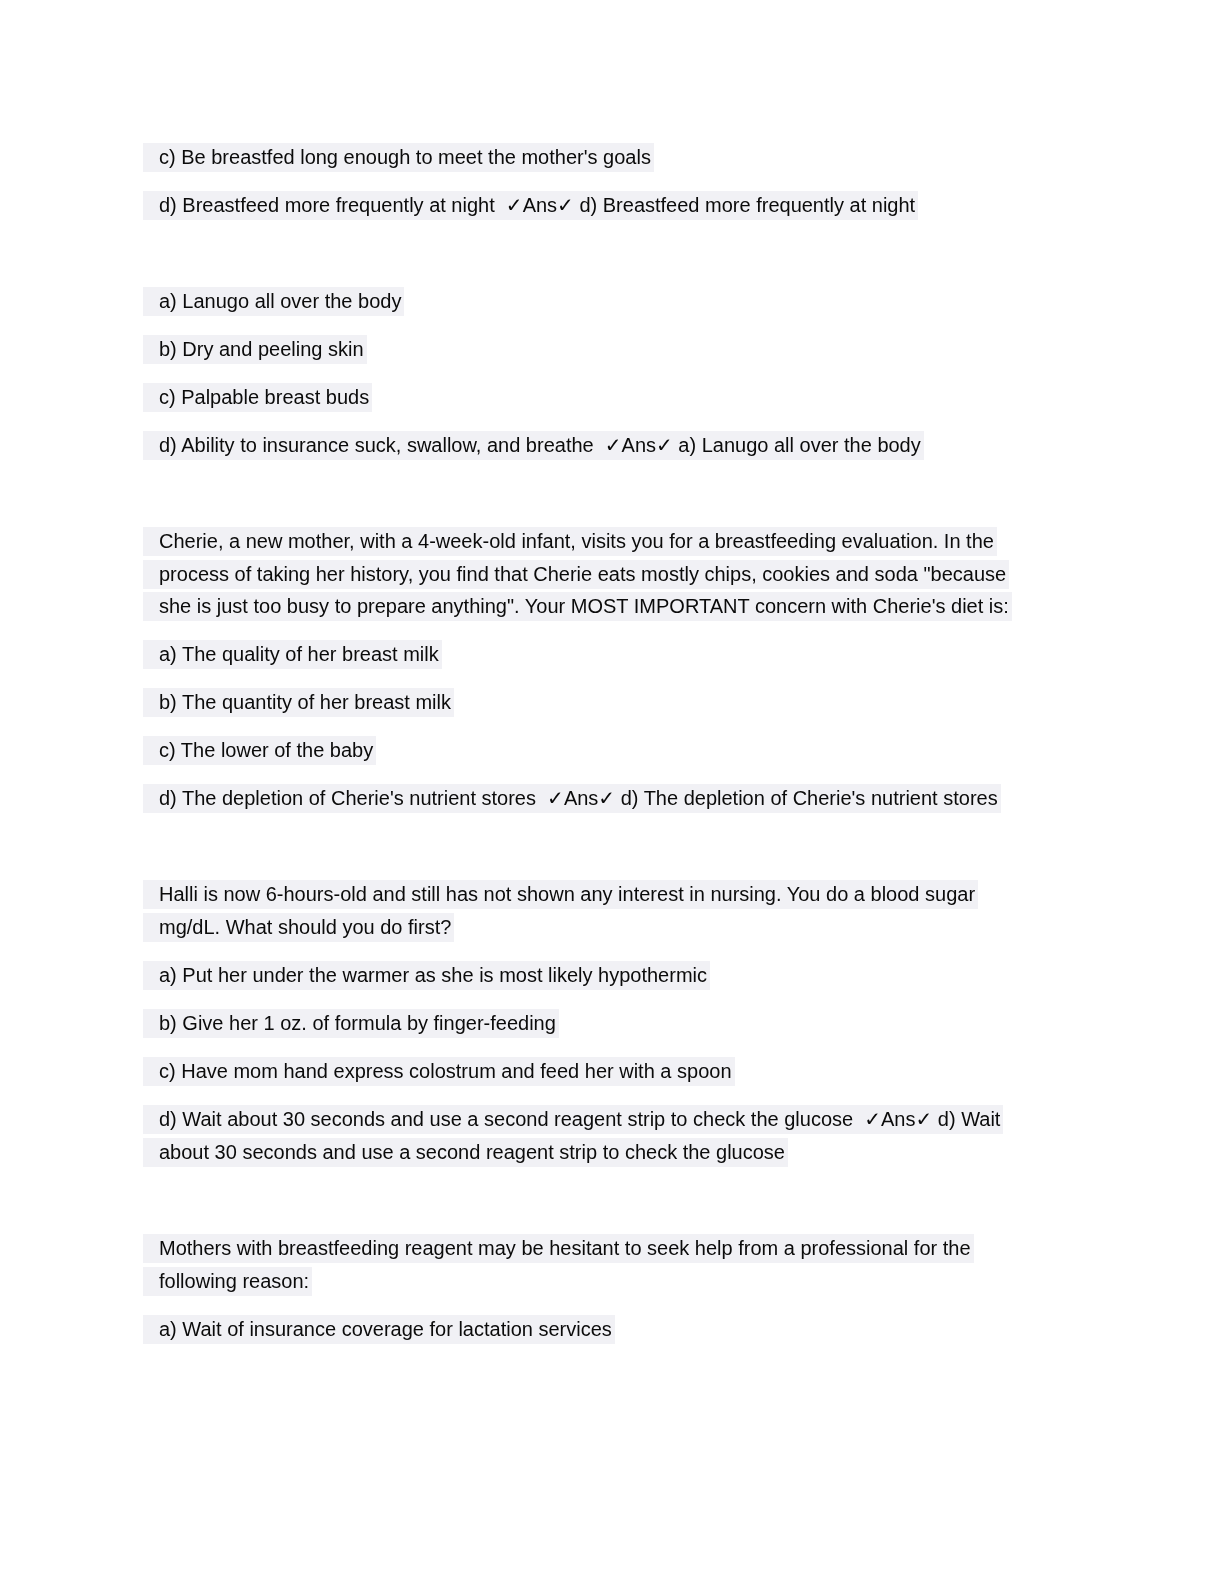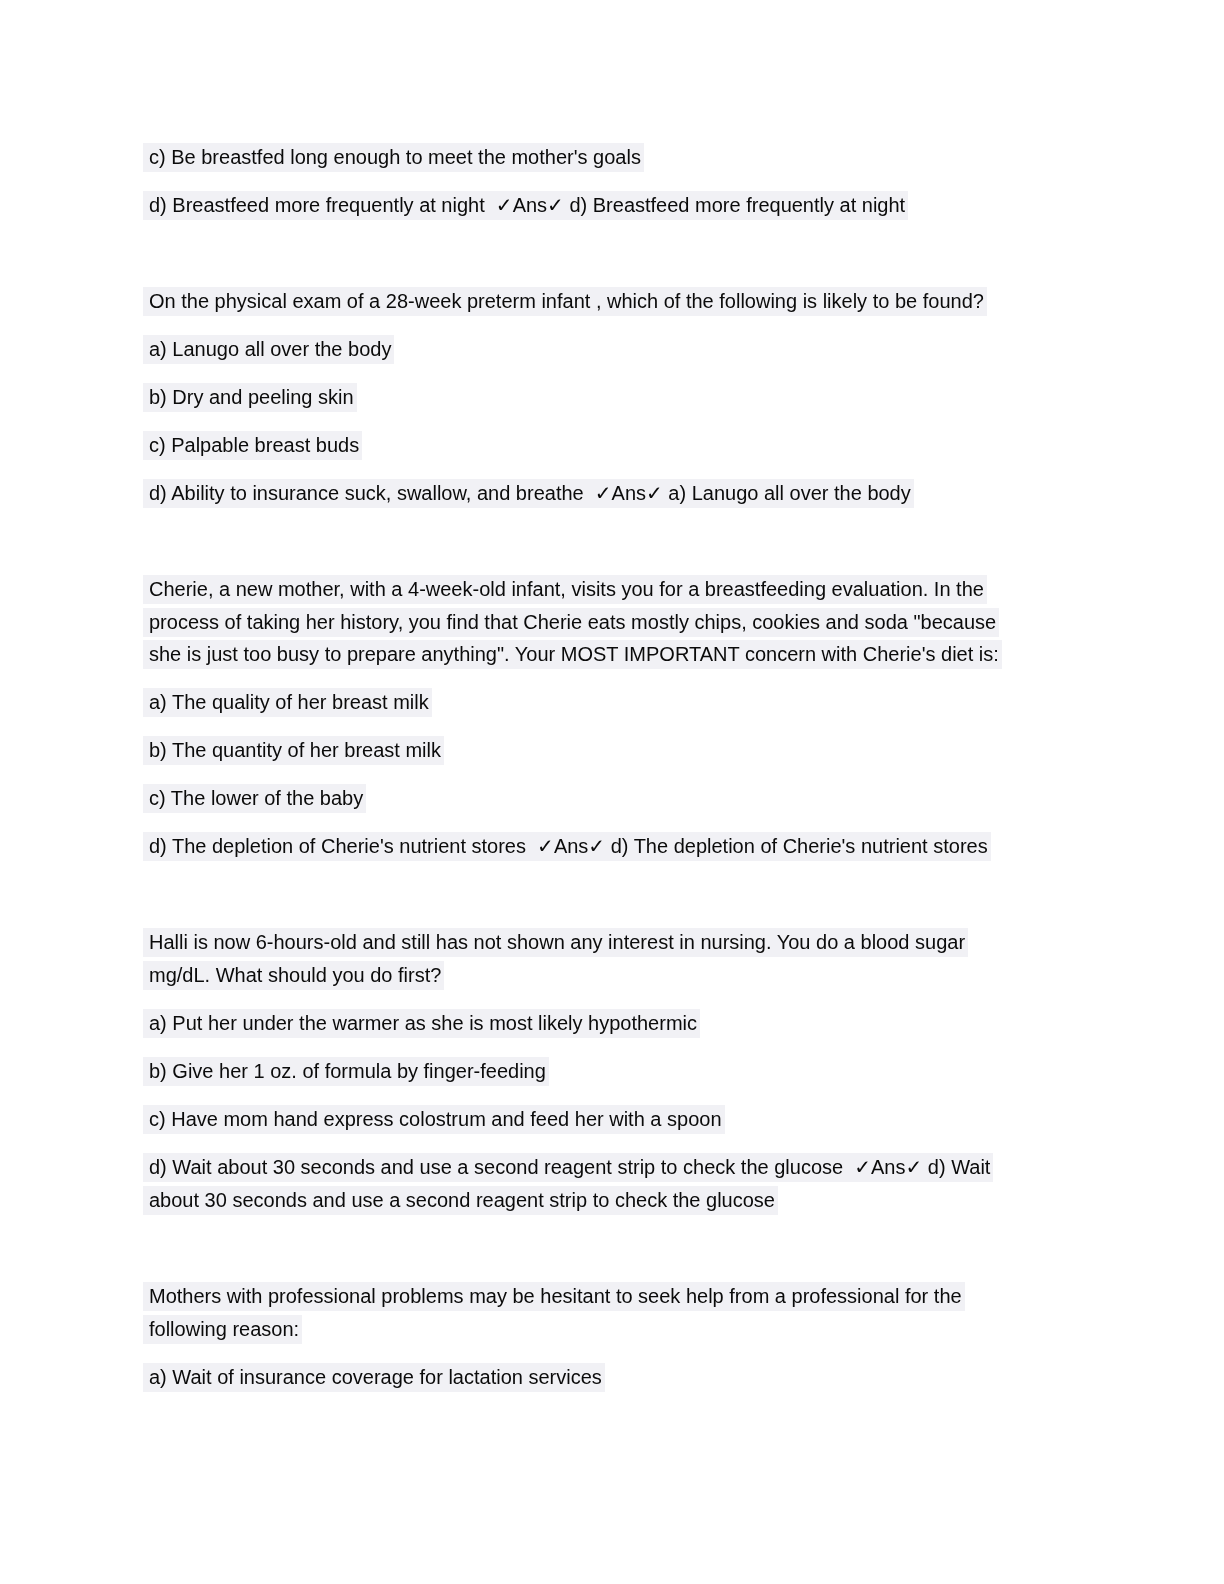--- a/index.html
+++ b/index.html
@@ -20,40 +20,37 @@
     top: 141px;
     right: 60px;
     font-family: "Liberation Sans", "DejaVu Sans", sans-serif;
     font-size: 20px;
     color: #0b0b0b;
   }
   .para { margin: 0 0 15.2px 0; }
   .line { line-height: 32.8px; white-space: pre; }
   .hl {
     background: var(--hl, #f1f1f5);
-    padding: 3px 3px 4px 6px;
+    padding: 3px 3px 4px 16px;
   }
   .gap { height: 32.8px; margin-bottom: 15.2px; }
   .b { font-weight: 700; }
 </style>
 </head>
 <body>
 
 <div class="page" style="background: rgb(255, 255, 255);">
   <div class="content" id="doc" style="color: rgb(11, 11, 11);">
       <div class="para">
         <div class="line"><span class="hl"><span>c) Be breastfed long enough to meet the mother's goals</span></span></div>
       </div>
       <div class="para">
         <div class="line"><span class="hl"><span>d) Breastfeed more frequently at night  </span><span class="b">✓</span><span>Ans</span><span class="b">✓</span><span> d) Breastfeed more frequently at night</span></span></div>
       </div>
       <div class="gap"></div>
-      <div class="para">
-        <div class="line"><span class="hl"><span>On the physical exam of a 28-week preterm infant , which of the following is likely to be found?</span></span></div>
-      </div>
       <div class="para">
         <div class="line"><span class="hl"><span>a) Lanugo all over the body</span></span></div>
       </div>
       <div class="para">
         <div class="line"><span class="hl"><span>b) Dry and peeling skin</span></span></div>
       </div>
       <div class="para">
         <div class="line"><span class="hl"><span>c) Palpable breast buds</span></span></div>
       </div>
       <div class="para">
@@ -90,20 +87,20 @@
       </div>
       <div class="para">
         <div class="line"><span class="hl"><span>c) Have mom hand express colostrum and feed her with a spoon</span></span></div>
       </div>
       <div class="para">
         <div class="line"><span class="hl"><span>d) Wait about 30 seconds and use a second reagent strip to check the glucose  </span><span class="b">✓</span><span>Ans</span><span class="b">✓</span><span> d) Wait</span></span></div>
         <div class="line"><span class="hl"><span>about 30 seconds and use a second reagent strip to check the glucose</span></span></div>
       </div>
       <div class="gap"></div>
       <div class="para">
-        <div class="line"><span class="hl"><span>Mothers with professional problems may be hesitant to seek help from a professional for the</span></span></div>
+        <div class="line"><span class="hl"><span>Mothers with breastfeeding reagent may be hesitant to seek help from a professional for the</span></span></div>
         <div class="line"><span class="hl"><span>following reason:</span></span></div>
       </div>
       <div class="para">
         <div class="line"><span class="hl"><span>a) Wait of insurance coverage for lactation services</span></span></div>
       </div>
     </div>
 </div>
 
 </body></html>

